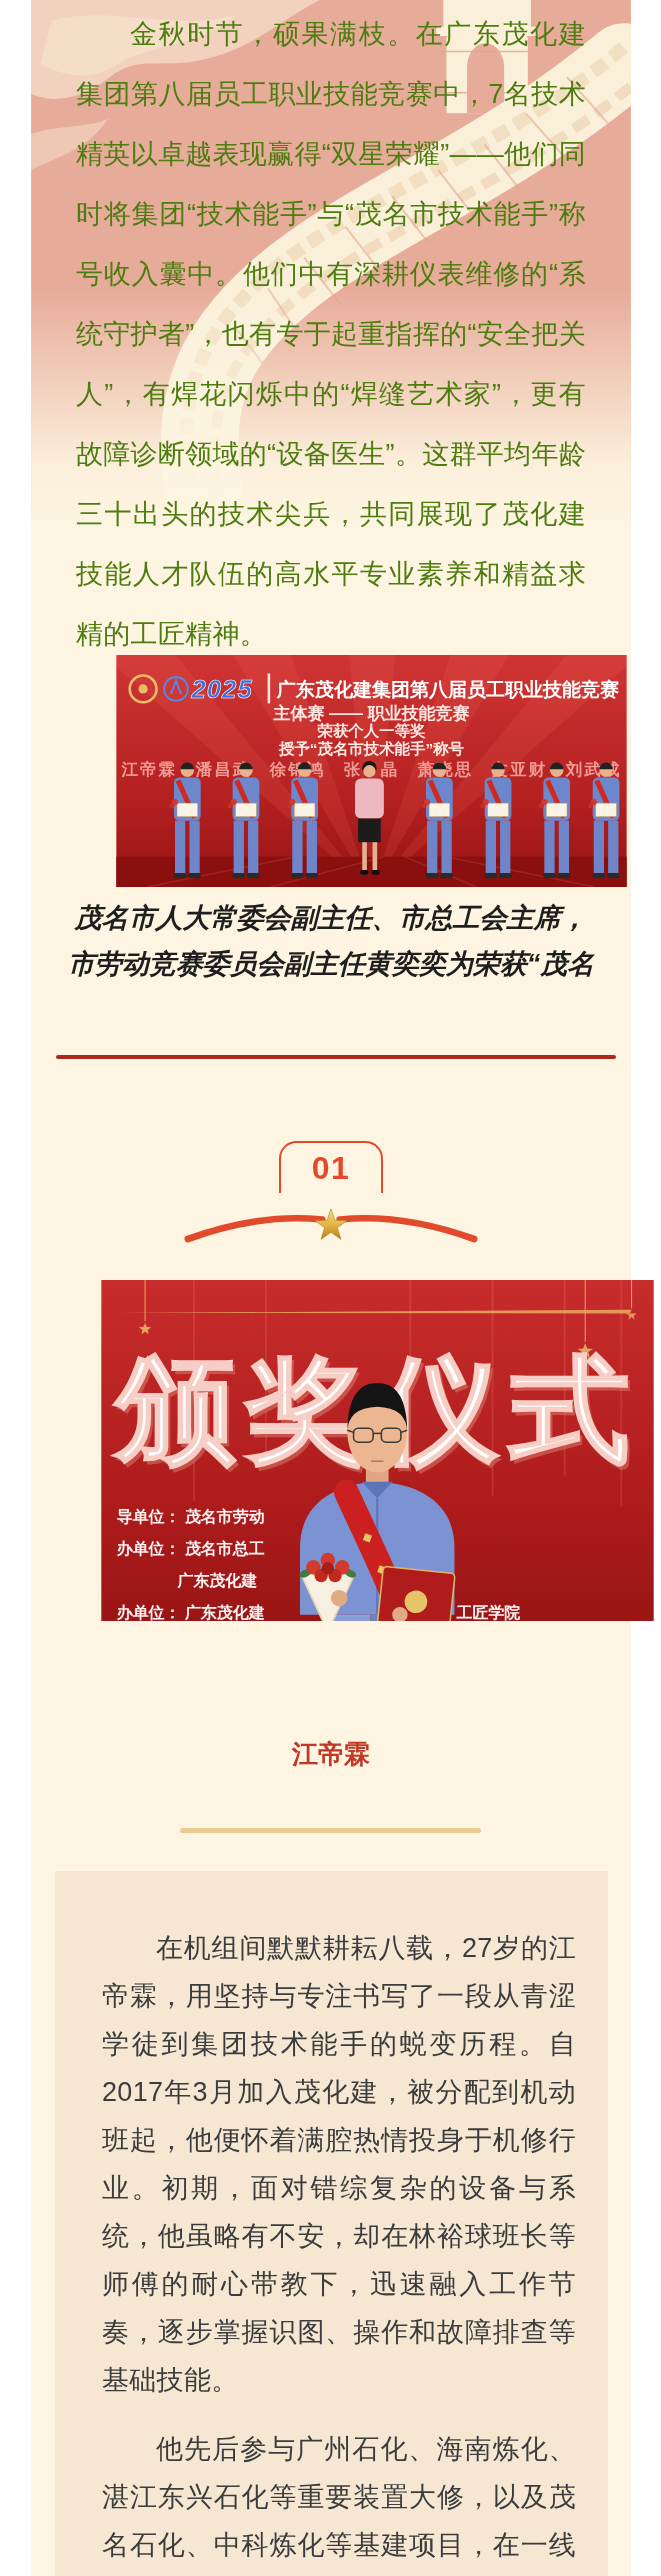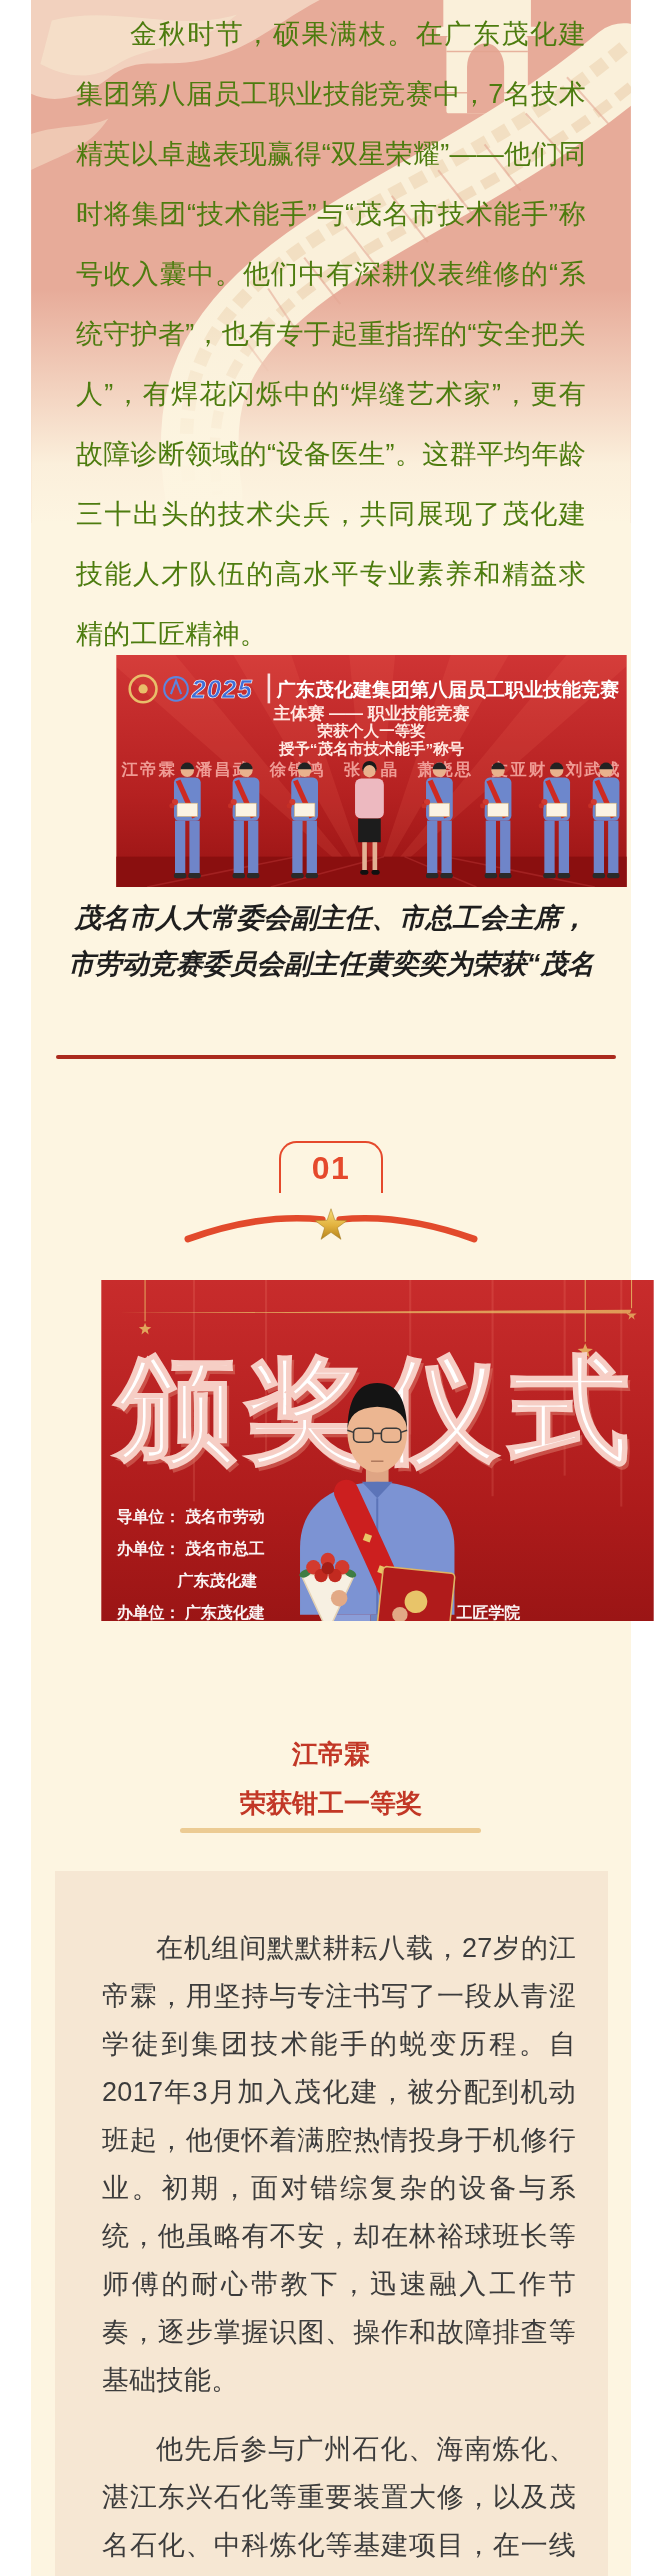--- a/index.html
+++ b/index.html
@@ -349,21 +349,20 @@
             <rect x="30" y="132" width="80" height="5" fill="#E3BC62" opacity="0.7"></rect>
           </g>
           <circle cx="-74" cy="618" r="16" fill="#E2A985"></circle>
           <circle cx="44" cy="650" r="15" fill="#E2A985"></circle>
         </g>
       </g>
     </svg>
   </div>
 
   <div class="winner-name">江帝霖</div>
-  <div class="winner-award">荣获钳工一等奖</div>
   <div class="gold-underline"></div>
 
   <div class="card">
     <p>在机组间默默耕耘八载，27岁的江帝霖，用坚持与专注书写了一段从青涩学徒到集团技术能手的蜕变历程。自2017年3月加入茂化建，被分配到机动班起，他便怀着满腔热情投身于机修行业。初期，面对错综复杂的设备与系统，他虽略有不安，却在林裕球班长等师傅的耐心带教下，迅速融入工作节奏，逐步掌握识图、操作和故障排查等基础技能。</p>
     <p>他先后参与广州石化、海南炼化、湛江东兴石化等重要装置大修，以及茂名石化、中科炼化等基建项目，在一线实战中积累了丰富经验。2021年3月，凭借突出表现，他入选分公司特训班，师从何扬富特级技师与周瑞尧高级技师，开启技能提升的新阶段。在两位师傅“手把手”传授和“见缝插针”式的强化培训下——利用休息时间授课、大修前组织专项推演、检修中实时讲解难点——他逐渐从“打下手”成长为能独立带队完成常规机组检修的小组长。</p>
 
   </div>
 </div>
 
 

